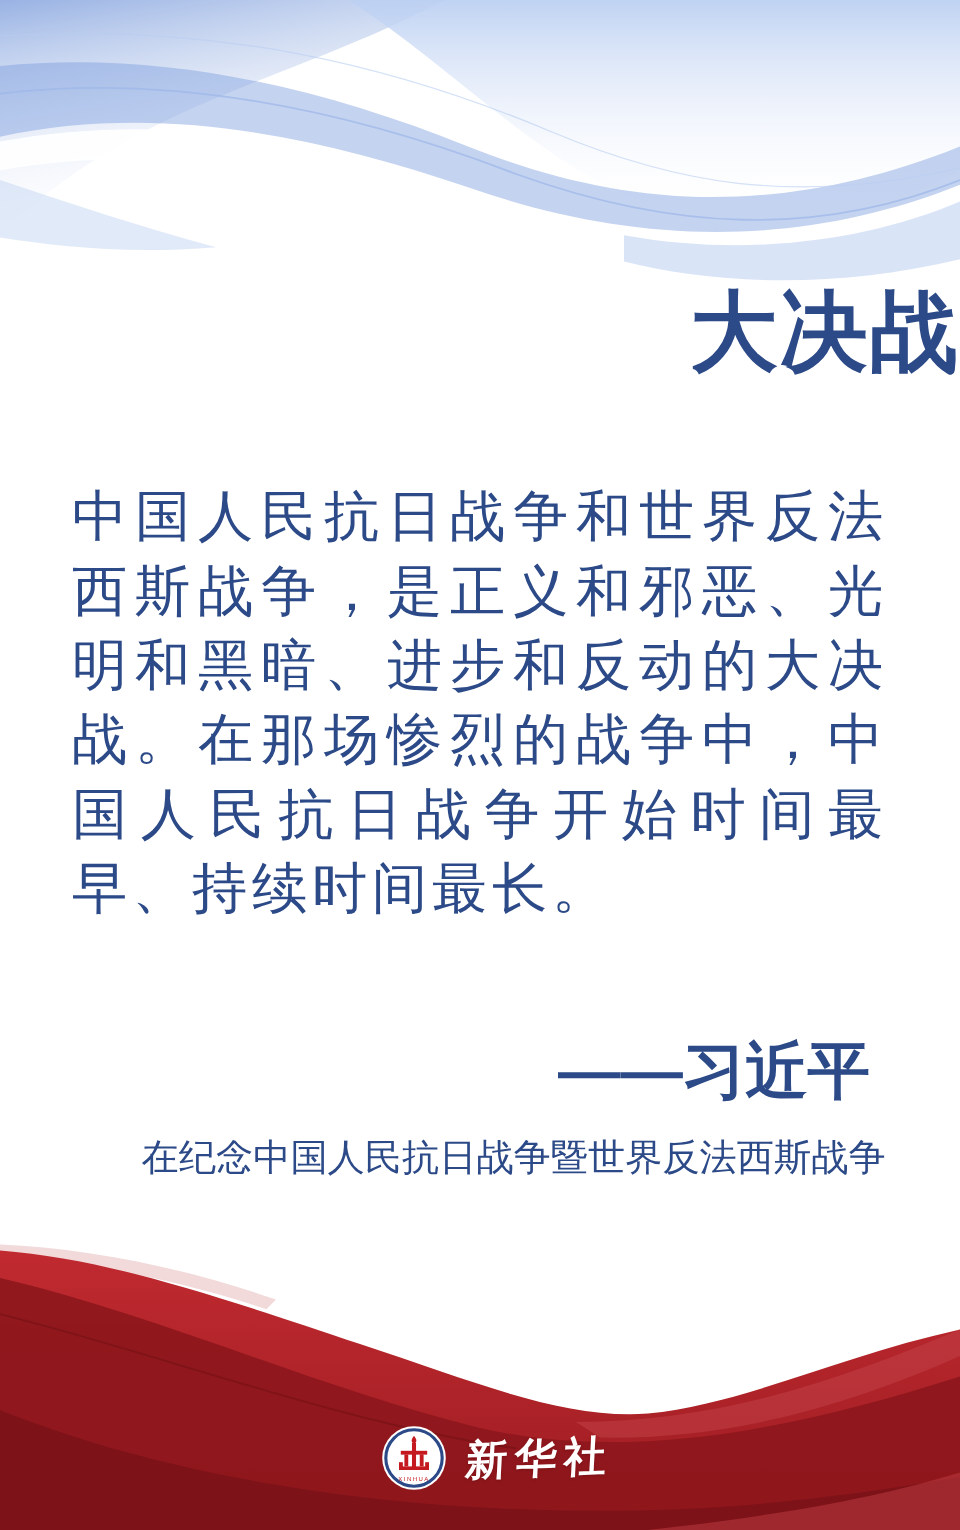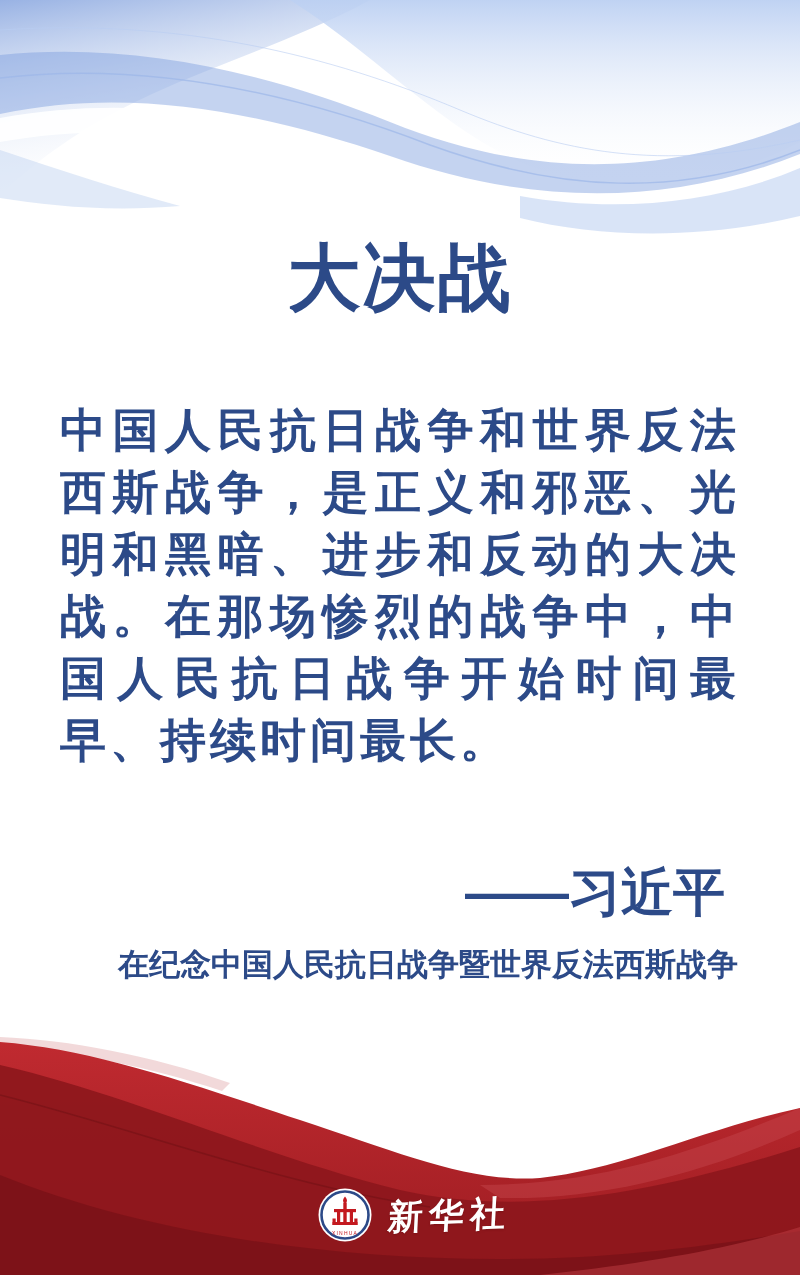--- a/index.html
+++ b/index.html
@@ -12,34 +12,34 @@
     overflow: hidden;
     font-family: "Liberation Sans", sans-serif;
   }
   .wave-top { position: absolute; top: 0; left: 0; display: block; }
   .wave-bottom { position: absolute; bottom: 0; left: 0; display: block; }
   .title {
     position: absolute;
     top: 238px; left: 0;
     width: 800px;
     margin: 0;
-    text-align: center;
+    text-align: right;
     font-size: 73px;
     font-weight: bold;
     letter-spacing: 2px;
     line-height: 1.1;
     color: #2c4a88;
   }
   .quote {
     position: absolute;
     top: 399px; left: 60px;
     width: 680px;
     margin: 0;
     font-size: 46px;
-    font-weight: bold;
+    font-weight: normal;
     letter-spacing: 4px;
     line-height: 62px;
     color: #2c4a88;
     text-align: justify;
     text-justify: inter-character;
     line-break: strict;
   }
   .attribution {
     position: absolute;
     top: 858px; right: 75px;
@@ -47,21 +47,21 @@
     font-weight: bold;
     color: #2c4a88;
     white-space: nowrap;
     margin-left: 12px;
   }
   .source {
     position: absolute;
     top: 945px; right: 62px;
     text-align: right;
     font-size: 31px;
-    font-weight: bold;
+    font-weight: normal;
     line-height: 40px;
     color: #2c4a88;
   }
   .logo {
     position: absolute;
     left: 318px; top: 1188px;
     display: flex;
     align-items: center;
     gap: 16px;
   }

